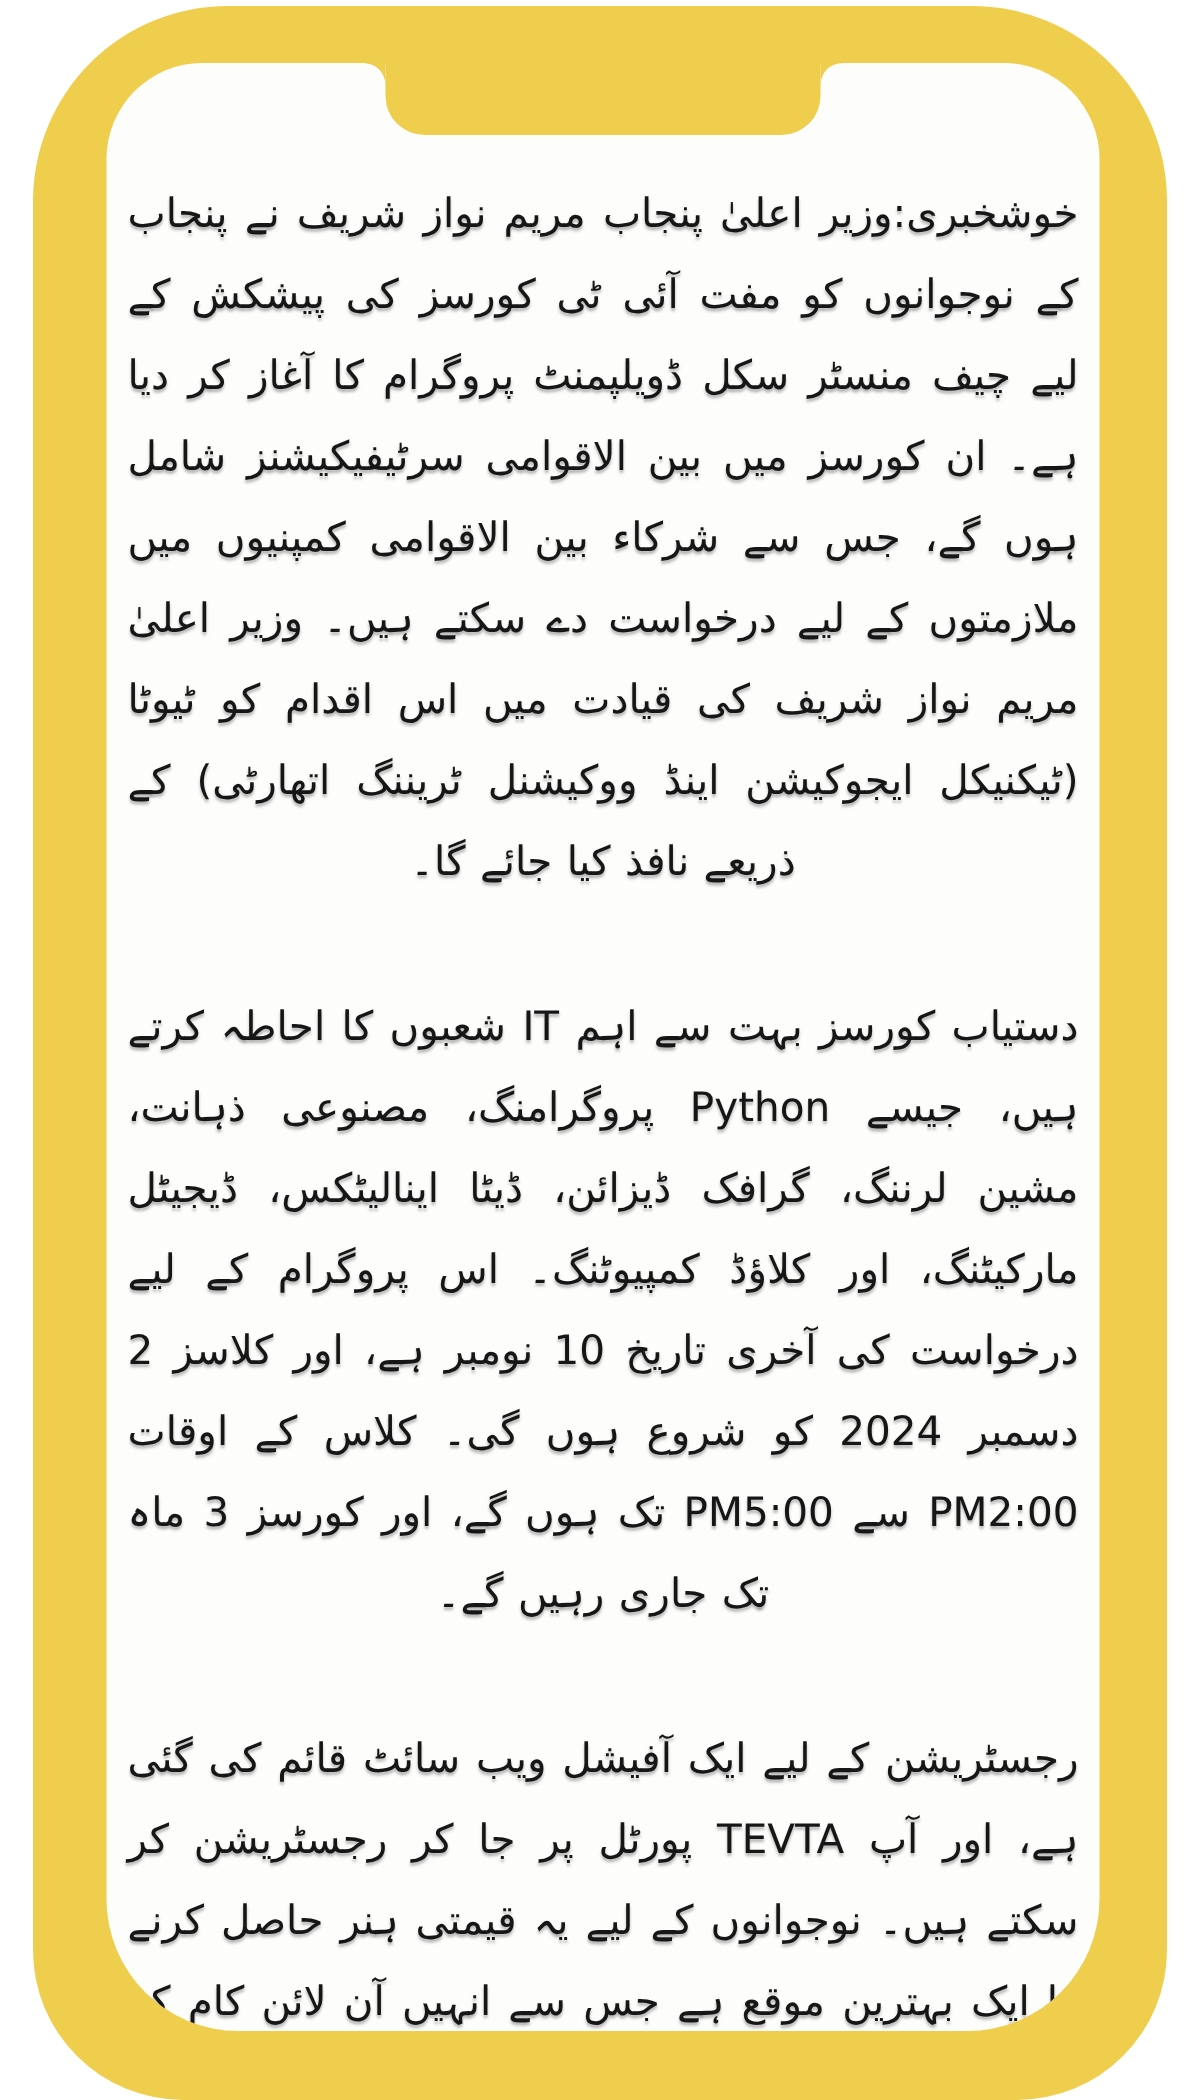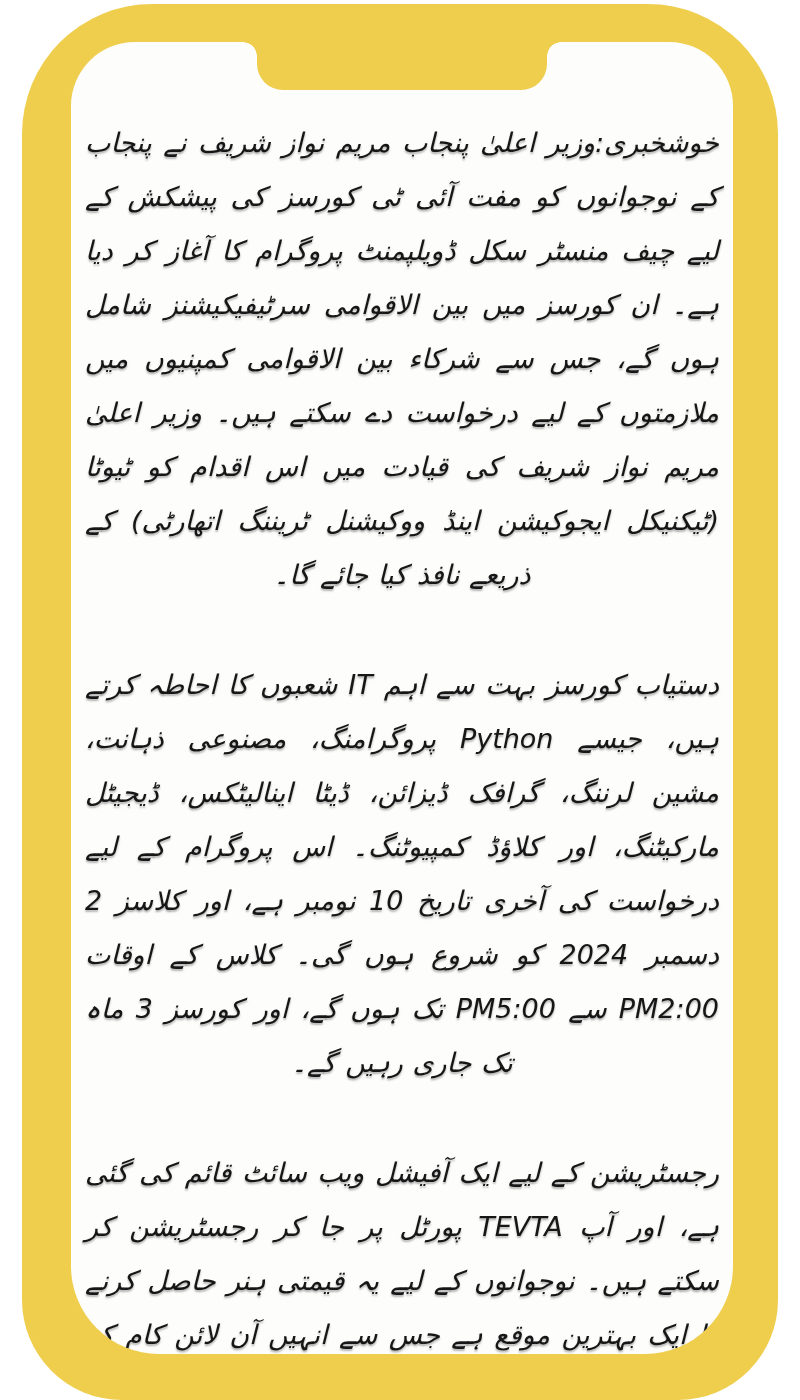--- a/index.html
+++ b/index.html
@@ -66,21 +66,20 @@
     background: radial-gradient(circle 14px at 100% 100%,
       rgba(0,0,0,0) 0 13.5px, var(--color-frame, #EFCE4E) 14px);
   }
   
   .article {
     position: absolute;
     inset: 0;
     padding: 74px 14px 0 14px;
     direction: rtl;
     box-sizing: border-box;
-    font-style: italic;
   }
   .article p {
     margin: 0 0 56px 0;
     color: var(--color-text, #161616);
     font-size: 27px;
     line-height: 2.0;
     text-align: justify;
     text-align-last: center;
     text-shadow: 0 2px 2px rgba(45, 45, 45, 0.35);
     word-spacing: 1px;

